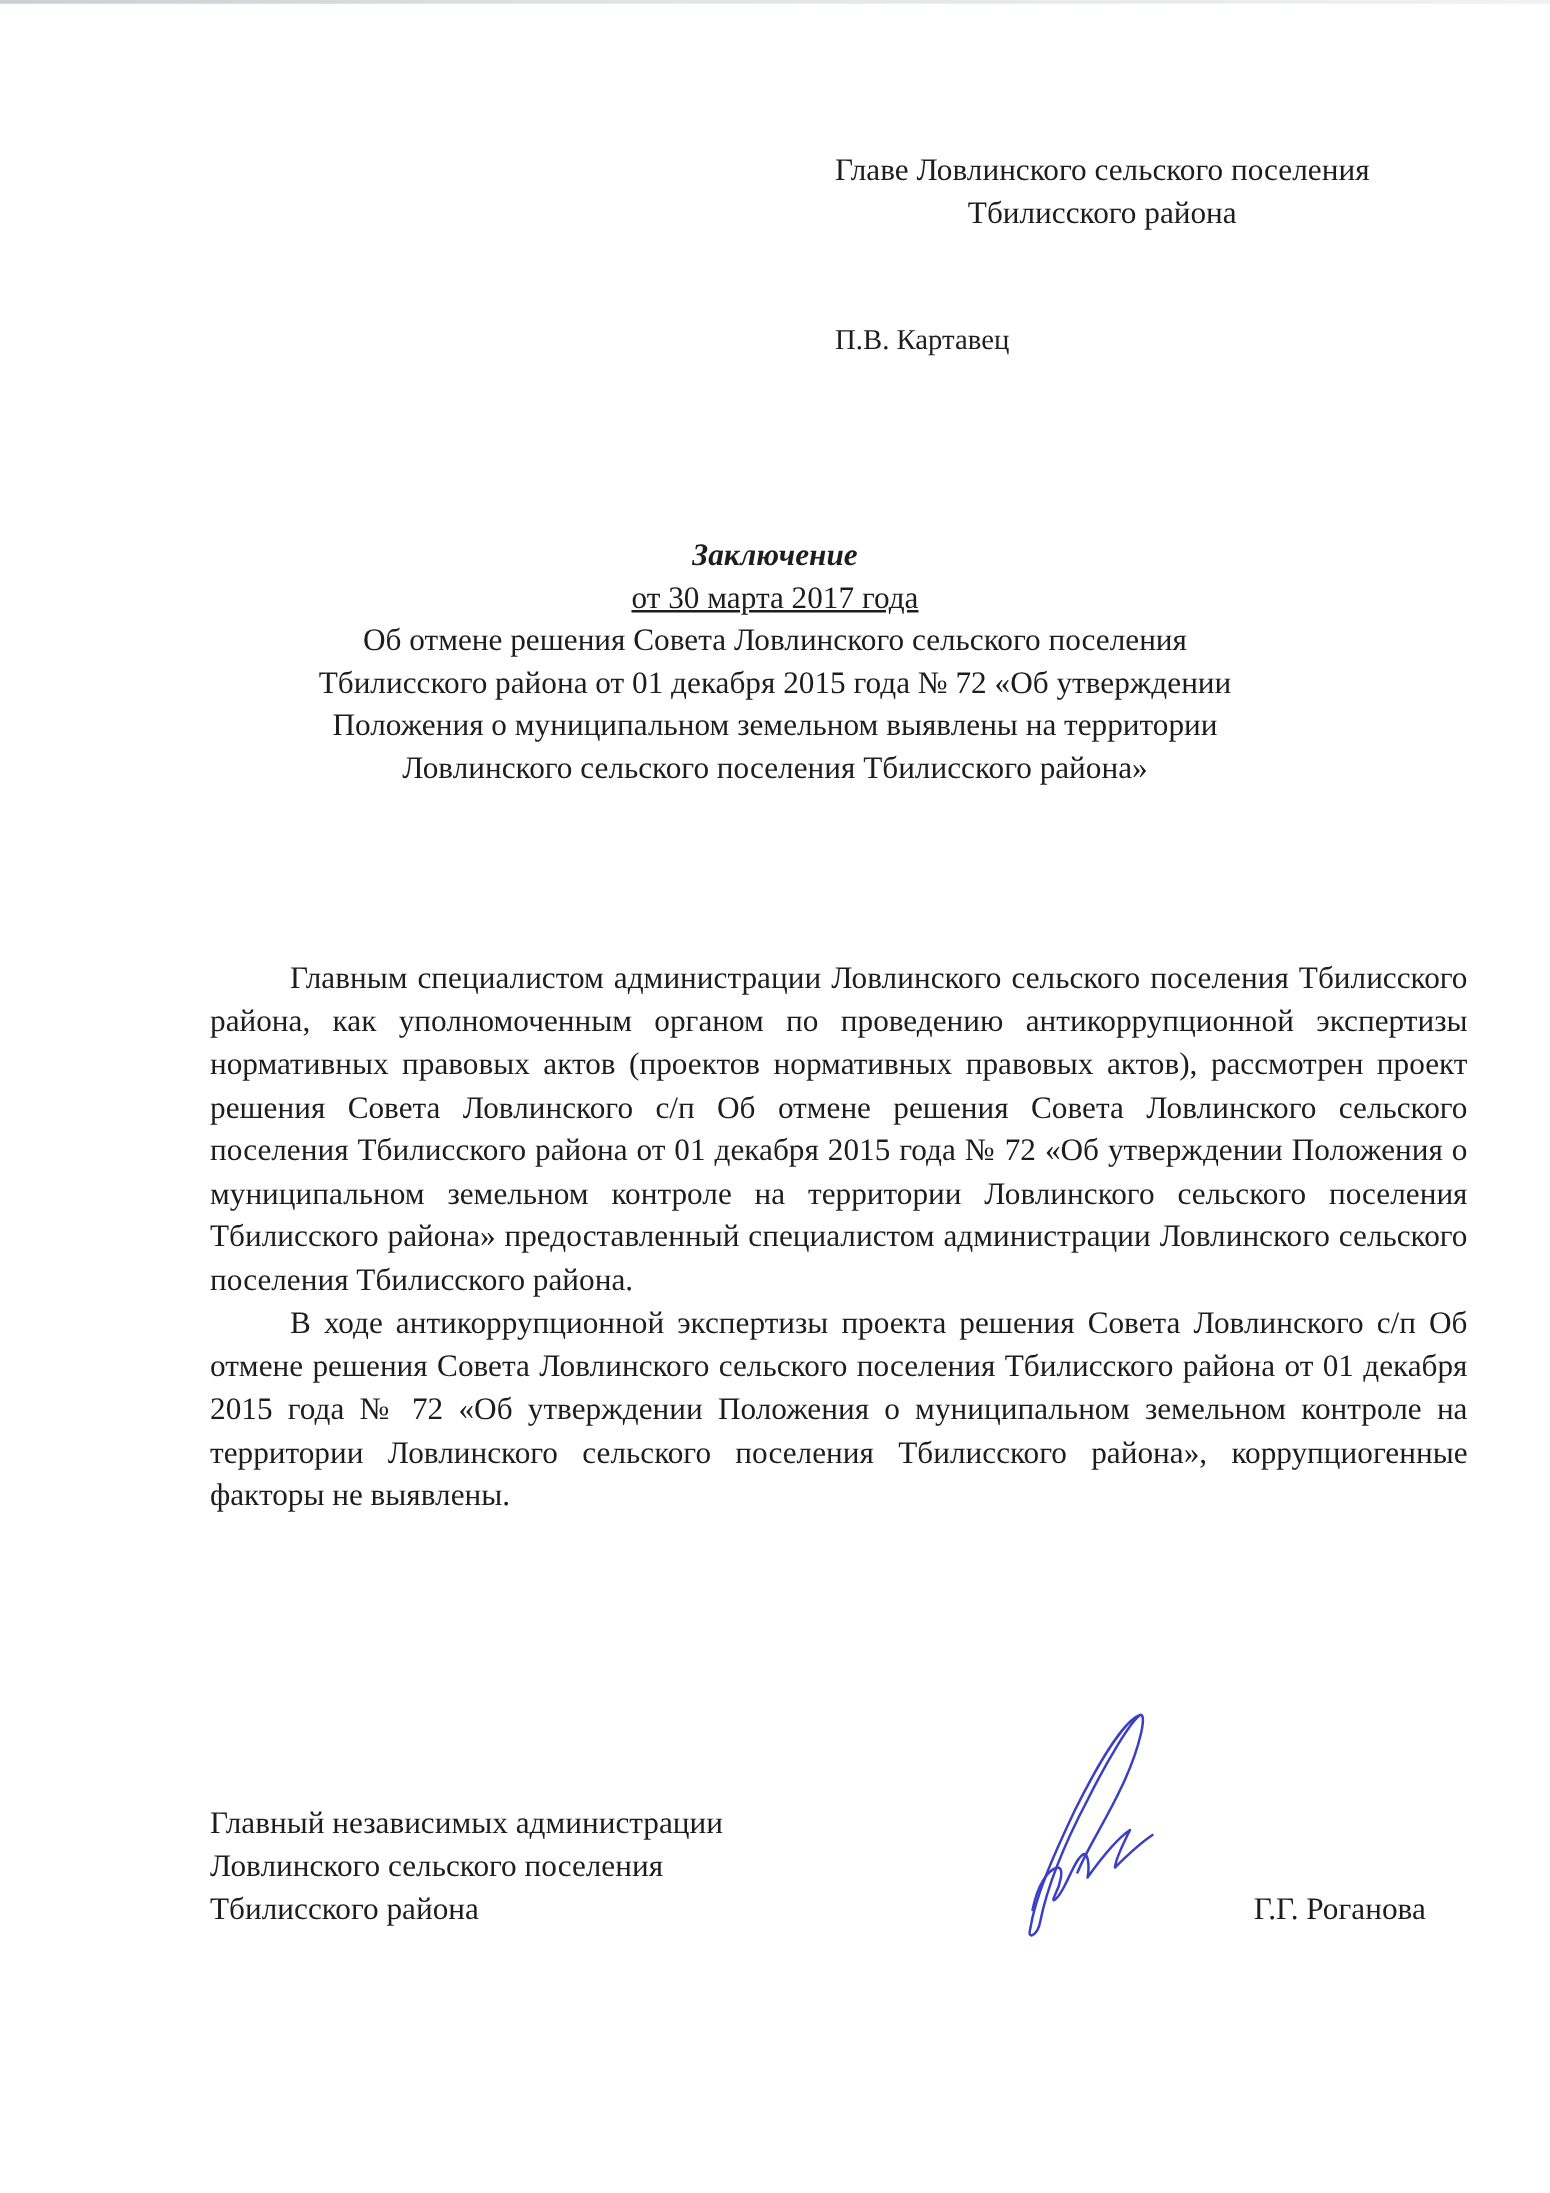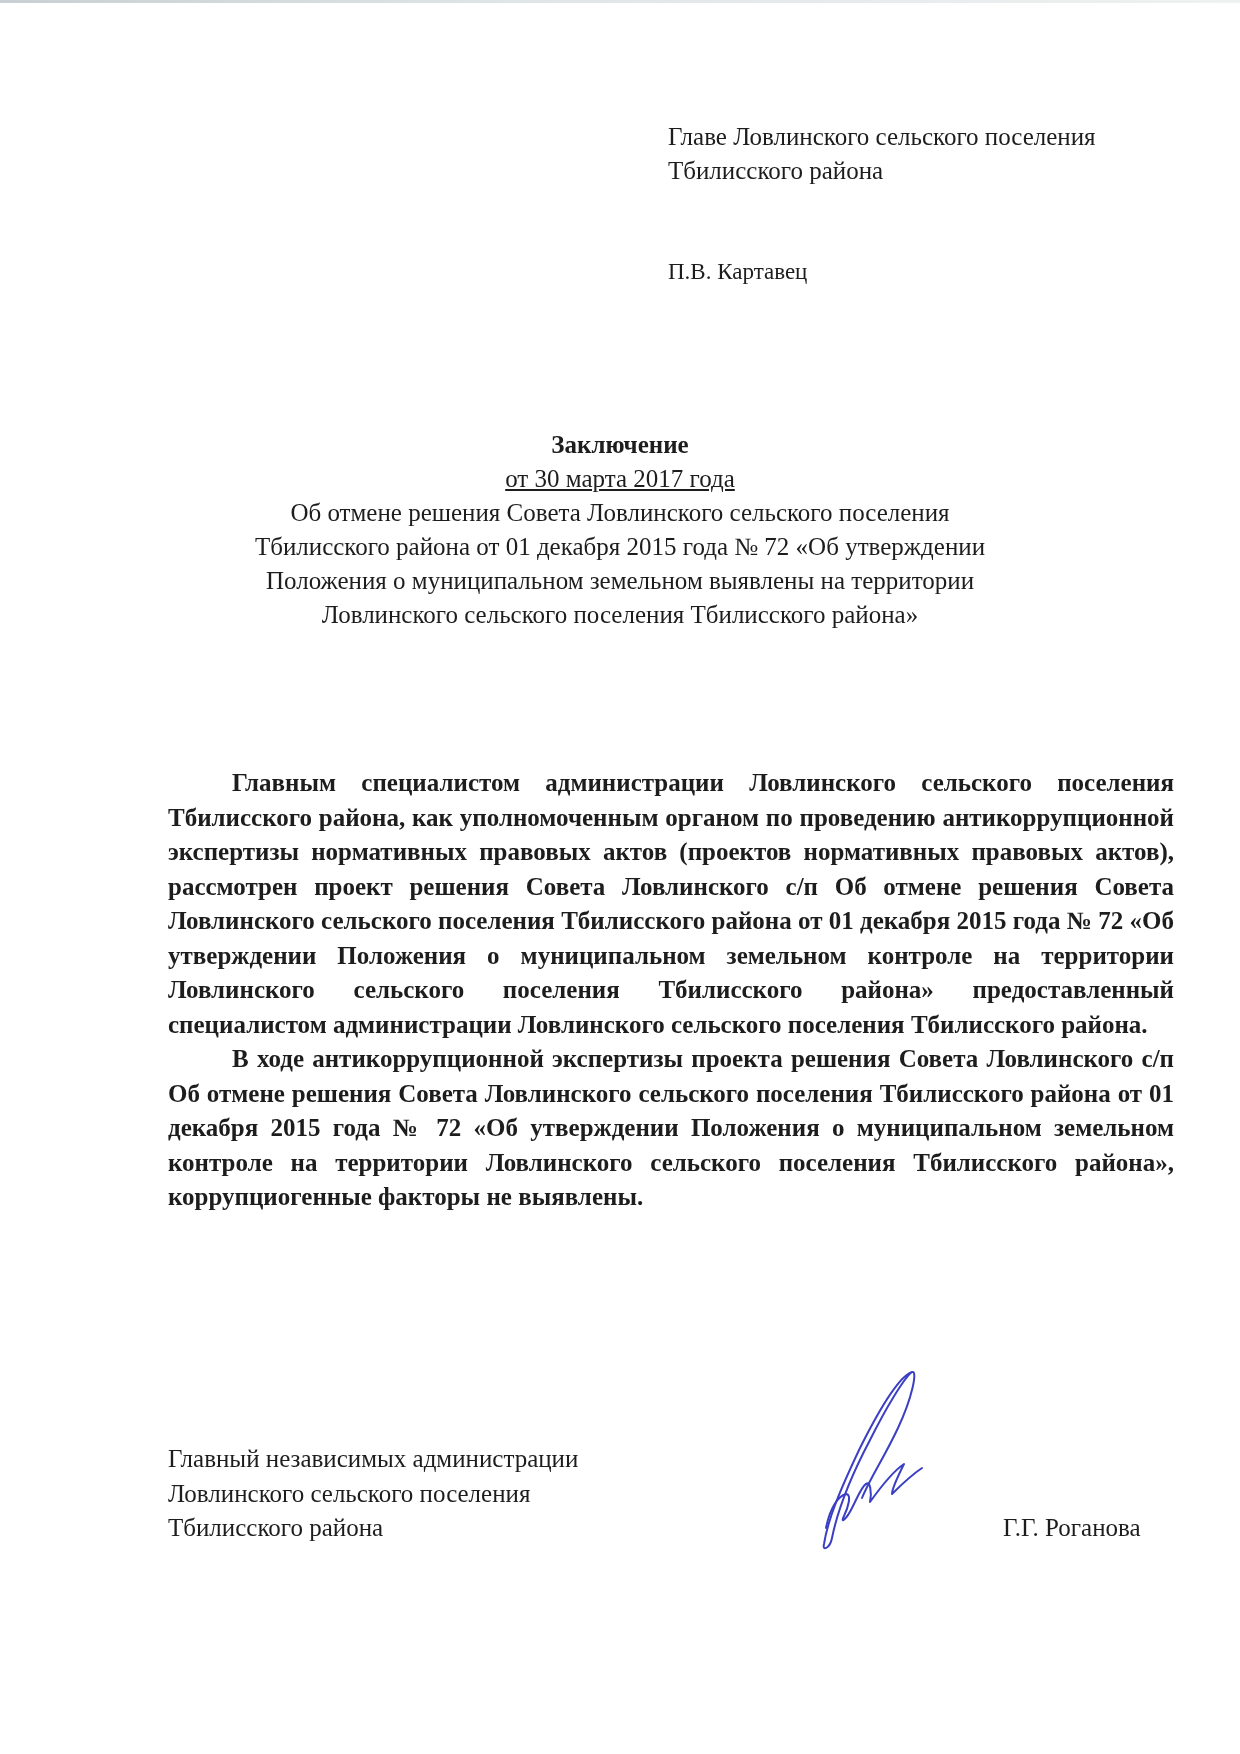--- a/index.html
+++ b/index.html
@@ -1,29 +1,29 @@
 <!DOCTYPE html>
 <html><head>
 <meta charset="utf-8">
 <style>
   html, body { margin: 0; padding: 0; background: #ffffff; }
   body { width: 1240px; height: 1754px; position: relative; overflow: hidden;
          font-family: "Liberation Serif", "DejaVu Serif", serif; color: #1d1d1d; }
   .scan-edge { position: absolute; left: 0; top: 0; width: 1240px; height: 3px;
                background: linear-gradient(90deg, #c9cfd2 0%, #dfe4e6 40%, #eef2f1 100%); }
-  .addressee { position: absolute; left: 668px; top: 120px; font-size: 25px; line-height: 34px; }
+  .addressee { position: absolute; left: 668px; top: 120px; font-size: 25px; line-height: 34px; text-align: center; }
   .addressee div { white-space: nowrap; }
   .addressee-name { position: absolute; left: 668px; top: 255px; font-size: 23px; line-height: 34px; }
   .title-block { position: absolute; left: 160px; width: 920px; top: 428px; text-align: center;
                  font-size: 25px; line-height: 34px; }
-  .title-block .t-main { font-weight: bold; }
+  .title-block .t-main { font-weight: bold; font-style: italic; }
   .title-block .t-date { font-weight: normal; text-decoration: underline; }
   .body-text { position: absolute; left: 168px; width: 1006px; top: 766px;
                font-size: 25px; line-height: 34.5px; text-align: justify; }
-  .body-text p { margin: 0; text-indent: 64px; font-weight: bold; }
+  .body-text p { margin: 0; text-indent: 64px; }
   .sign-left { position: absolute; left: 168px; top: 1442px; font-size: 25px; line-height: 34.5px; }
   .sign-left div { white-space: nowrap; }
   .sign-right { position: absolute; left: 1003px; top: 1511px; font-size: 25px; line-height: 34.5px; white-space: nowrap; }
   .signature { position: absolute; left: 780px; top: 1368px; width: 170px; height: 185px; }
 </style>
 </head>
 <body>
 
 <div class="scan-edge"></div>
 

